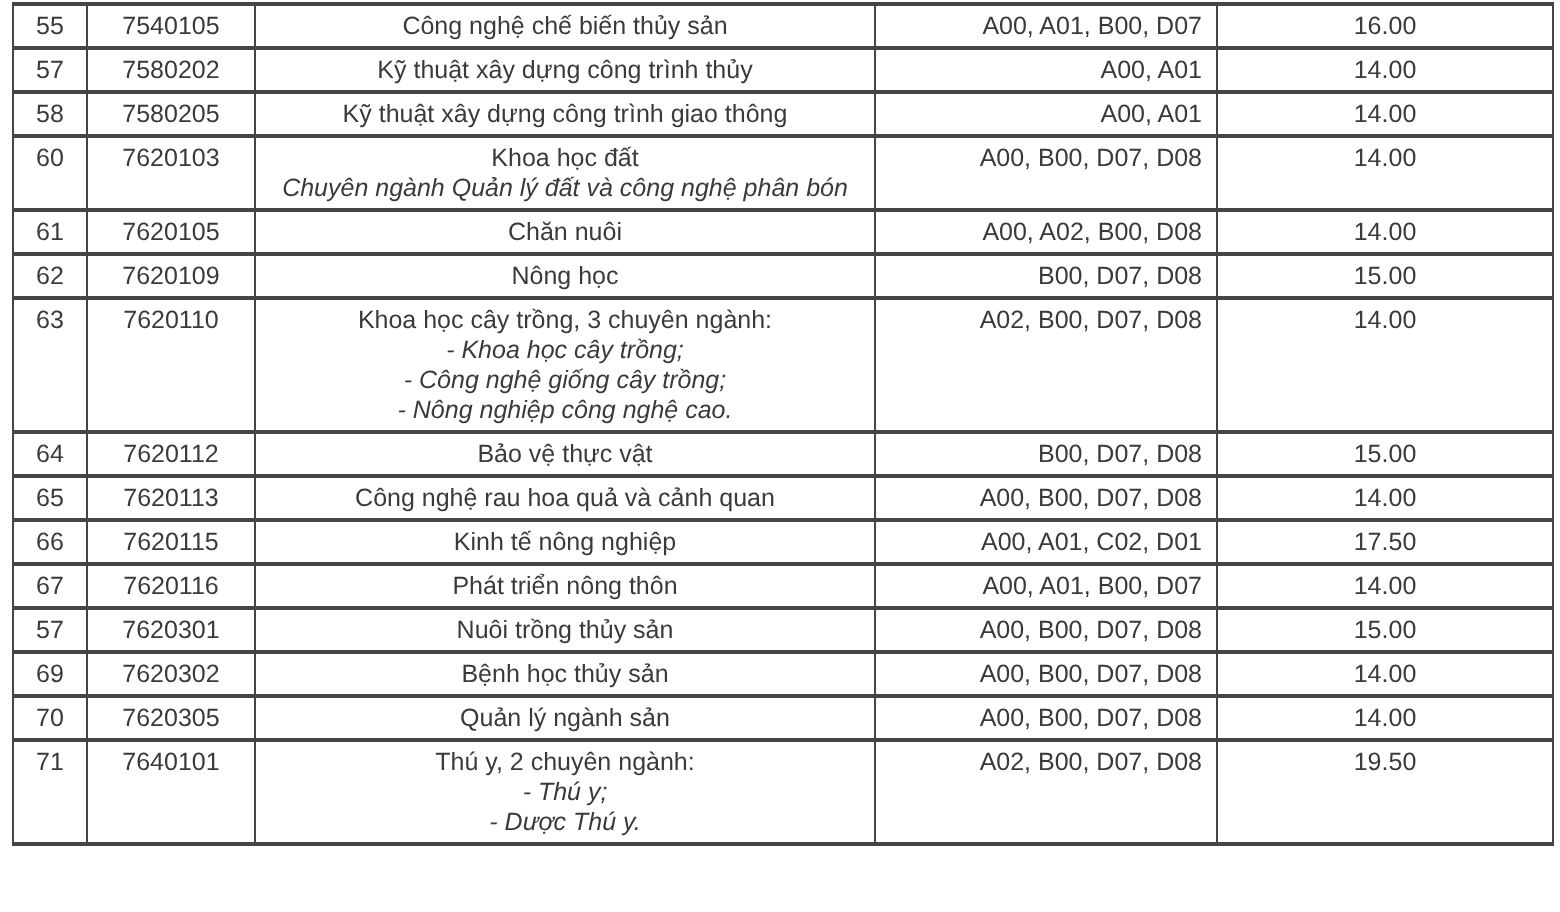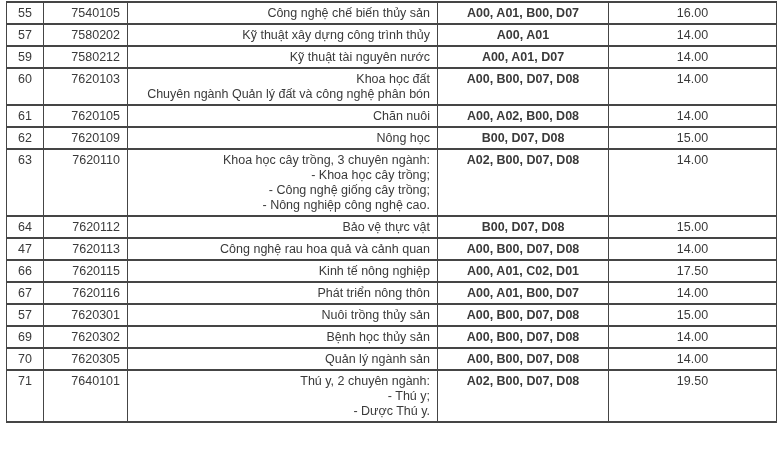--- a/index.html
+++ b/index.html
@@ -28,26 +28,26 @@
     border-style: solid;
     border-color: var(--border, #454545);
     border-width: 2px 1.5px;
     padding: 2.5px 7px;
     vertical-align: top;
     line-height: 15px;
     overflow: hidden;
     word-wrap: break-word;
   }
   td.c-stt   { text-align: center; padding-left: 2px; padding-right: 2px; }
-  td.c-code  { text-align: right; }
-  td.c-name  { text-align: right; }
-  td.c-combo { text-align: center; font-weight: bold; }
+  td.c-code  { text-align: center; }
+  td.c-name  { text-align: center; }
+  td.c-combo { text-align: right; }
   td.c-score { text-align: center; margin-top: 36px; }
   .it { }
-  .sub-line { }
+  .sub-line { font-style: italic; }
 </style>
 </head>
 <body>
 
 <div class="frame">
   <table class="scores">
     <colgroup>
       <col style="width:37px">
       <col style="width:84px">
       <col style="width:310px">
@@ -67,26 +67,26 @@
         <tr>
           <td class="c-stt">57</td>
           <td class="c-code">7580202</td>
           <td class="c-name">
             <div><span>Kỹ thuật xây dựng công trình thủy</span></div>
           </td>
           <td class="c-combo">A00, A01</td>
           <td class="c-score">14.00</td>
         </tr>
         <tr>
-          <td class="c-stt">59</td>
-          <td class="c-code">7580212</td>
-          <td class="c-name">
-            <div><span>Kỹ thuật tài nguyên nước</span></div>
-          </td>
-          <td class="c-combo">A00, A01, D07</td>
+          <td class="c-stt">58</td>
+          <td class="c-code">7580205</td>
+          <td class="c-name">
+            <div><span>Kỹ thuật xây dựng công trình giao thông</span></div>
+          </td>
+          <td class="c-combo">A00, A01</td>
           <td class="c-score">14.00</td>
         </tr>
         <tr>
           <td class="c-stt">60</td>
           <td class="c-code">7620103</td>
           <td class="c-name">
             <div><span>Khoa học đất</span></div>
             <div class="sub-line">Chuyên ngành Quản lý đất và công nghệ phân bón</div>
           </td>
           <td class="c-combo">A00, B00, D07, D08</td>
@@ -125,21 +125,21 @@
         <tr>
           <td class="c-stt">64</td>
           <td class="c-code">7620112</td>
           <td class="c-name">
             <div><span>Bảo vệ thực vật</span></div>
           </td>
           <td class="c-combo">B00, D07, D08</td>
           <td class="c-score">15.00</td>
         </tr>
         <tr>
-          <td class="c-stt">47</td>
+          <td class="c-stt">65</td>
           <td class="c-code">7620113</td>
           <td class="c-name">
             <div><span>Công nghệ rau hoa quả và cảnh quan</span></div>
           </td>
           <td class="c-combo">A00, B00, D07, D08</td>
           <td class="c-score">14.00</td>
         </tr>
         <tr>
           <td class="c-stt">66</td>
           <td class="c-code">7620115</td>

